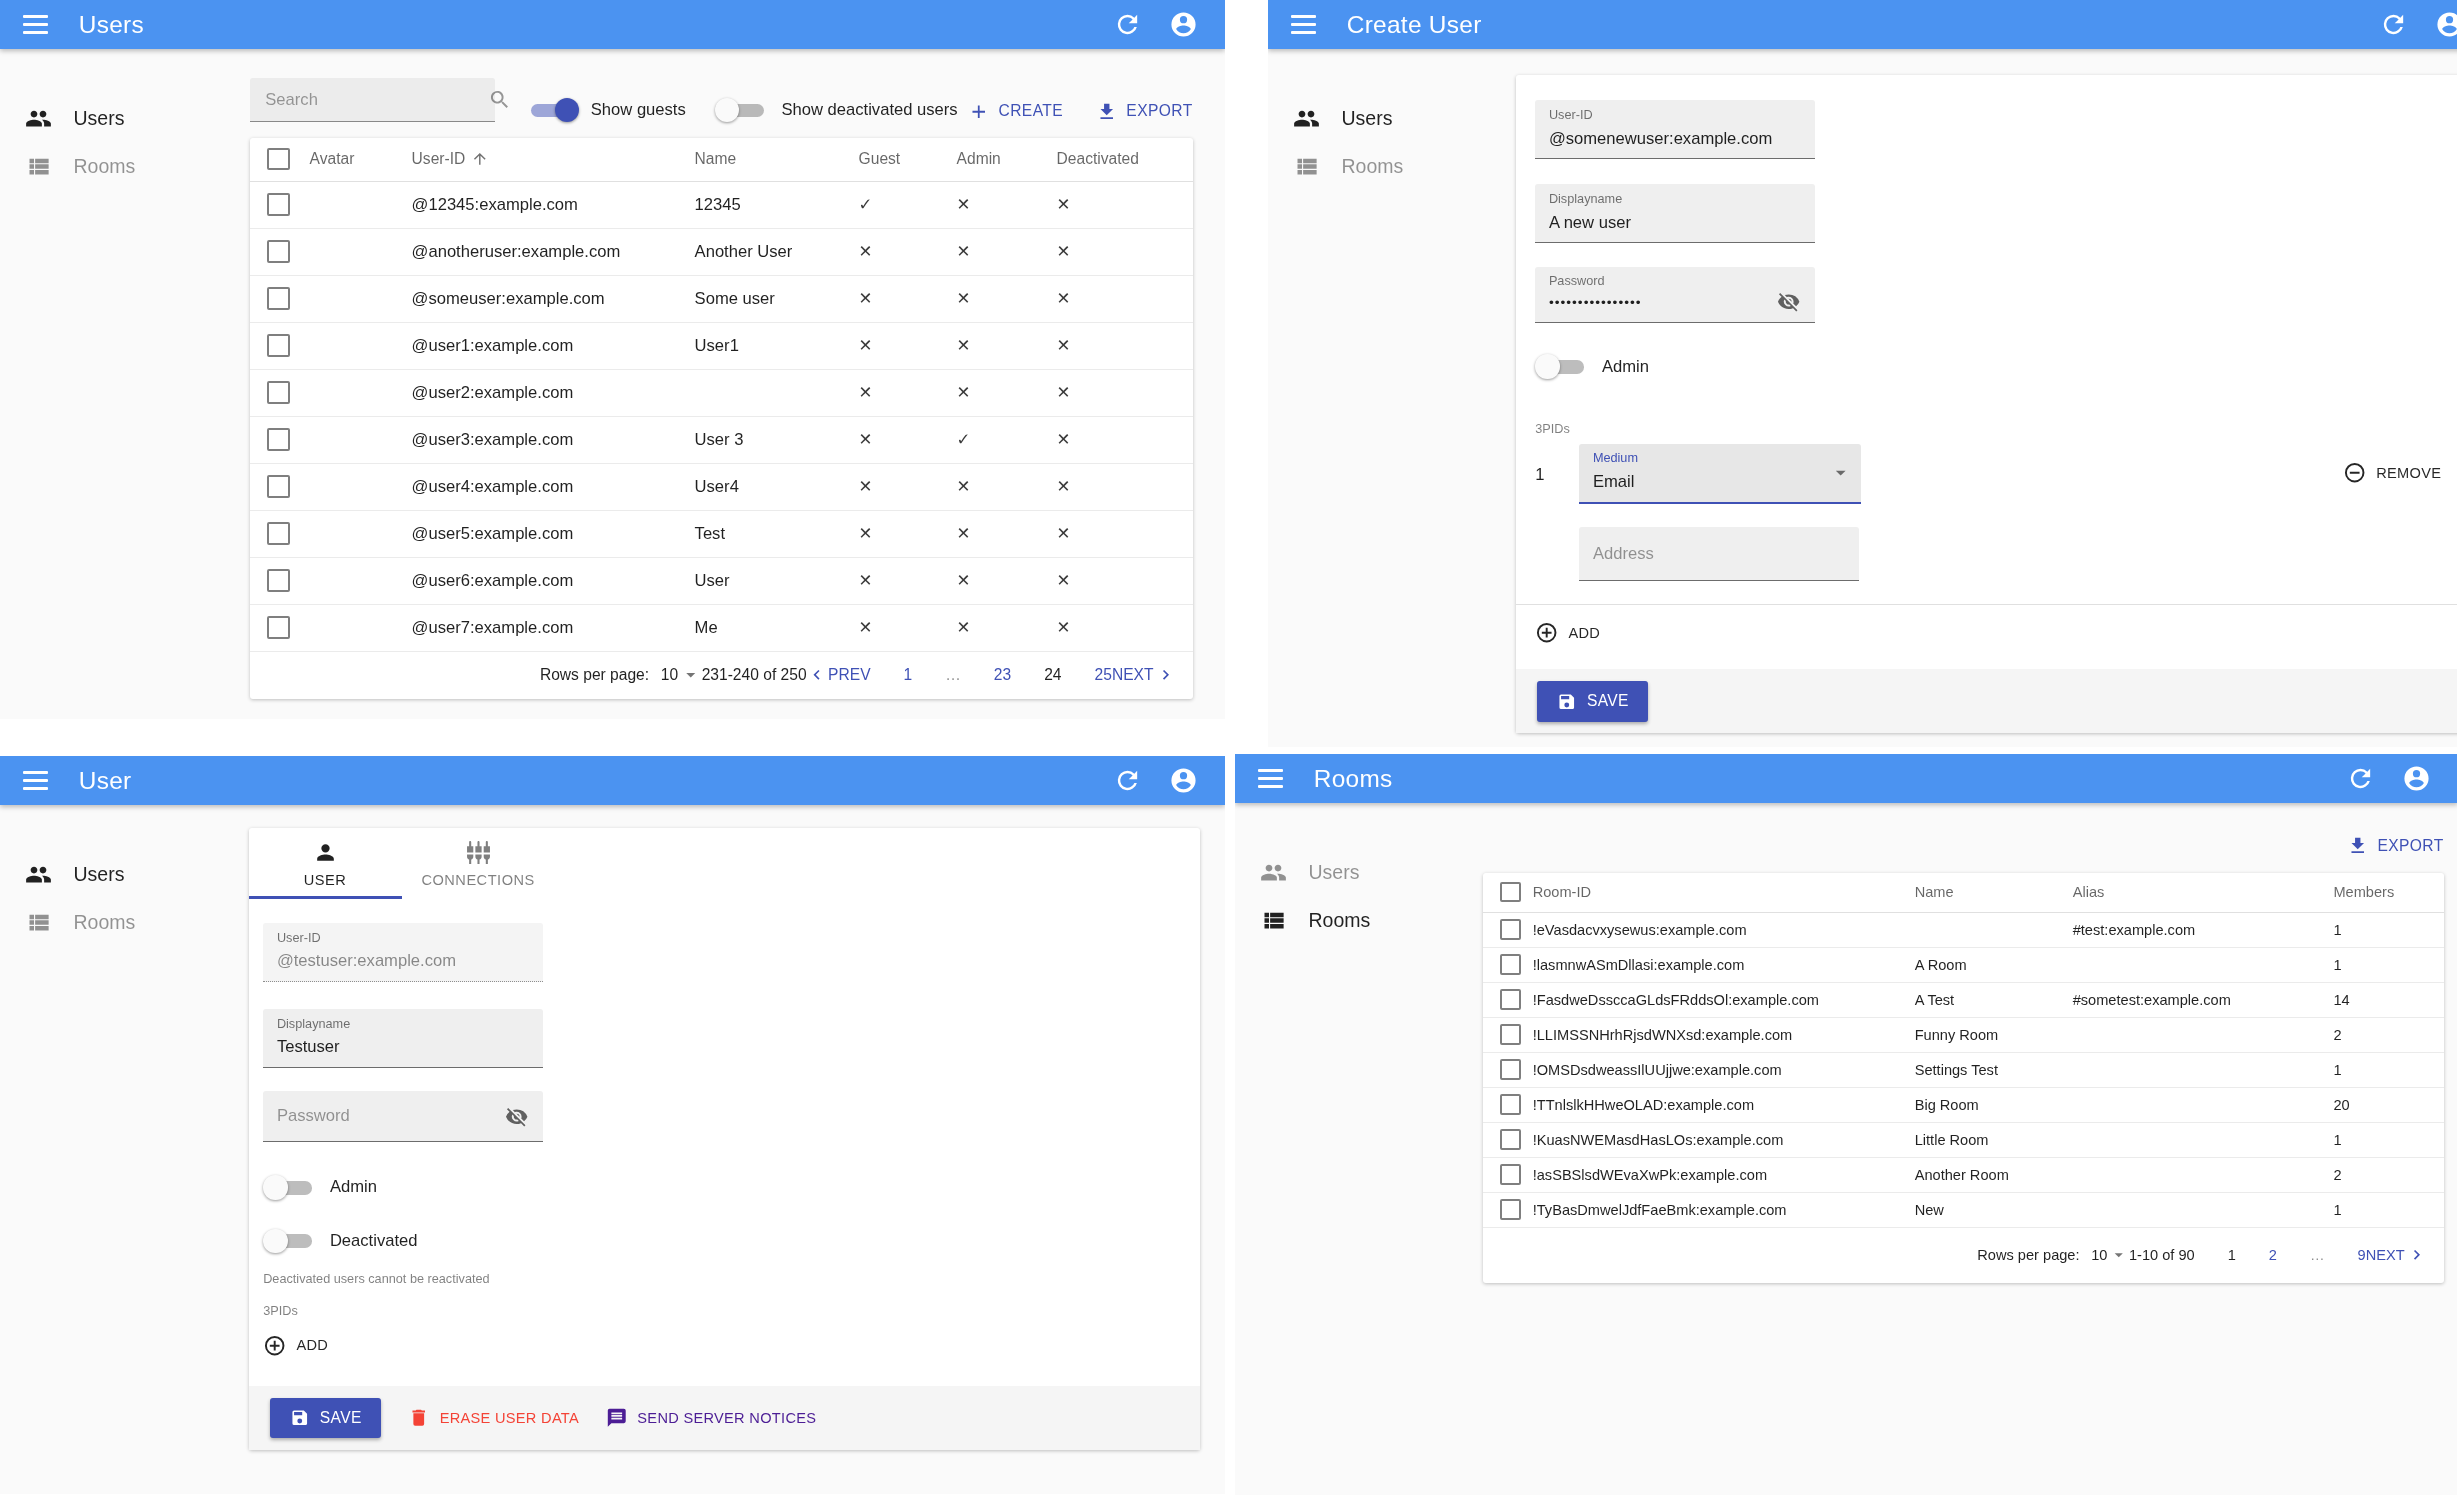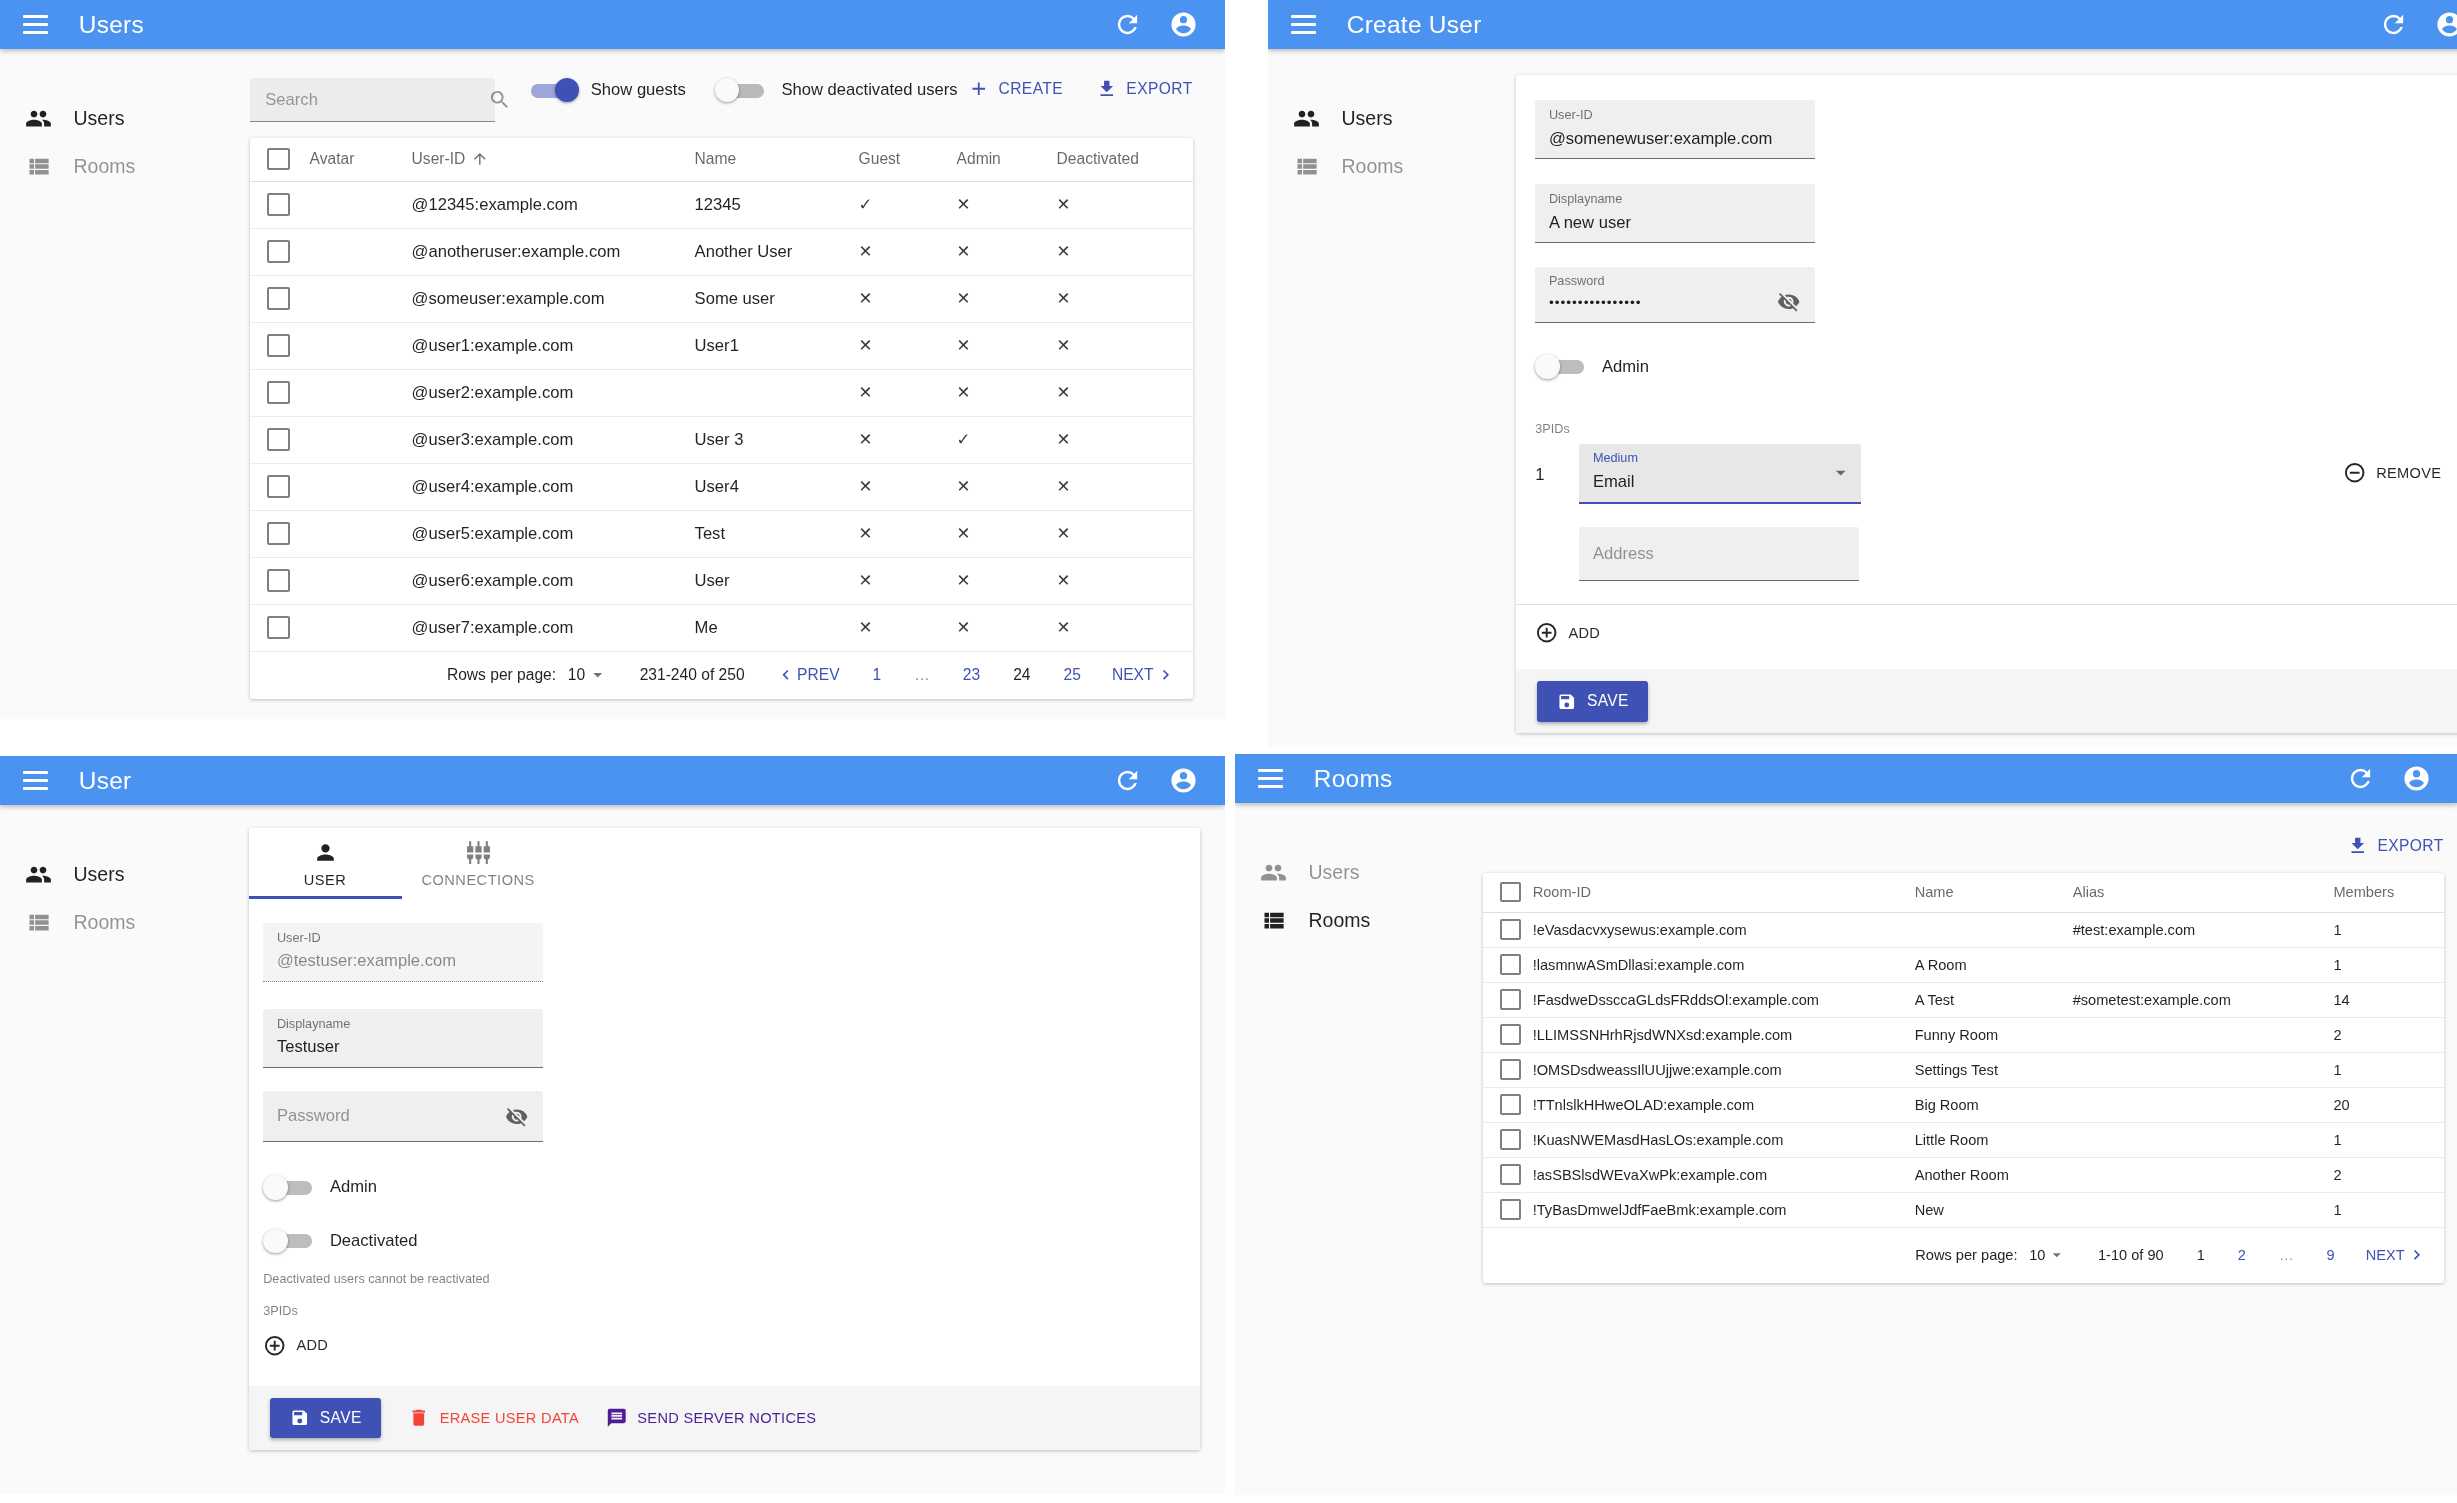--- a/index.html
+++ b/index.html
@@ -25,21 +25,21 @@
   .sidebar{width:234px;flex:none;padding-top:45px}
   .side-item{display:flex;align-items:center;gap:21.5px;padding:10.7px 0 10.7px 25px;font-size:19.5px;cursor:pointer}
   .side-item .sicon{width:27px;height:27px}
   .side-item.active{color:rgba(0,0,0,.87)}
   .side-item.inactive{color:rgba(0,0,0,.42)}
 
   .card{background:#fff;border-radius:2.9px;box-shadow:0 1px 3.9px rgba(0,0,0,.24)}
 
   
   #p-tl .content{flex:1;padding:0 33px 0 15.6px}
-  .list-toolbar{margin:29px 0 15.6px;display:flex;align-items:flex-start}
+  .list-toolbar{margin:29px 0 15.6px;display:flex;align-items:flex-end}
   .search-box{width:222px;height:43px;background:#ececec;border-bottom:1px solid rgba(0,0,0,.42);
               border-radius:2.9px 2.9px 0 0;display:flex;align-items:center;padding:0 9.8px 0 13.7px}
   .search-box input{border:none;outline:none;background:transparent;flex:1;font-size:16.6px;
                     font-family:"Liberation Sans",sans-serif;color:rgba(0,0,0,.87)}
   .search-box input::placeholder{color:rgba(0,0,0,.38)}
   .search-box svg{color:rgba(0,0,0,.4)}
   .toggle-group{display:flex;align-items:center;gap:11.7px;margin-left:29px;cursor:pointer}
   .toggle-label{font-size:16.6px}
   .switch{position:relative;width:55px;height:24.4px}
   .switch .track{position:absolute;left:6.8px;top:5.9px;width:42px;height:13.7px;border-radius:6.8px}
@@ -66,21 +66,21 @@
       cursor:pointer;vertical-align:middle}
   .rooms-table .cb{width:16.6px;height:16.6px}
   .c-mark{font-family:"DejaVu Sans",sans-serif;font-size:18.5px;color:rgba(0,0,0,.78)}
   .th-sort{display:inline-flex;align-items:center;gap:5.9px}
   .th-sort svg{color:rgba(0,0,0,.55)}
 
   .pagination{display:flex;align-items:center;justify-content:flex-end;font-size:15.6px;
               padding-right:17.6px;color:rgba(0,0,0,.87)}
   .users-pg{height:47px}
   .rooms-pg{height:55px;font-size:14.6px}
-  .pagination>*{margin-left:31px}
+  .pagination>*{}
   .pg-select{display:flex;align-items:center;gap:2px;cursor:pointer}
   .pg-select svg{color:rgba(0,0,0,.54)}
   .pg-nav{display:flex;align-items:center;gap:2px;color:#3f51b5;font-weight:500;cursor:pointer}
   .pg-pages{display:flex;align-items:center}
   .pg-page{margin-left:33px;cursor:pointer}
   .pg-page.link{color:#3f51b5}
   .pg-page.current{color:rgba(0,0,0,.87);cursor:default}
   .pg-page.ellipsis{color:rgba(0,0,0,.45);cursor:default}
 
   

